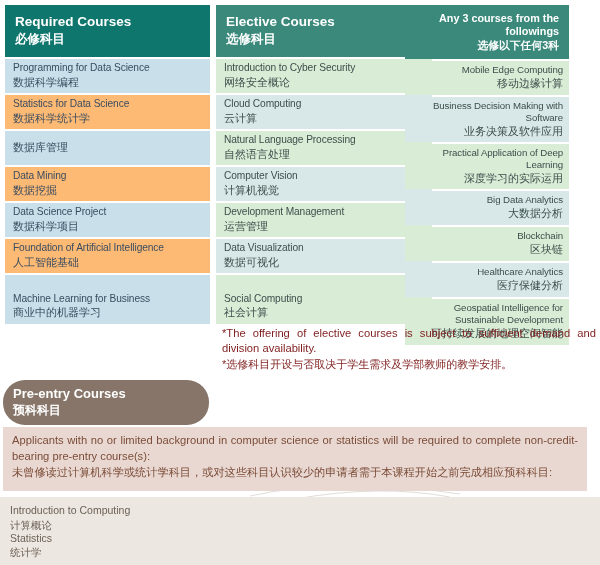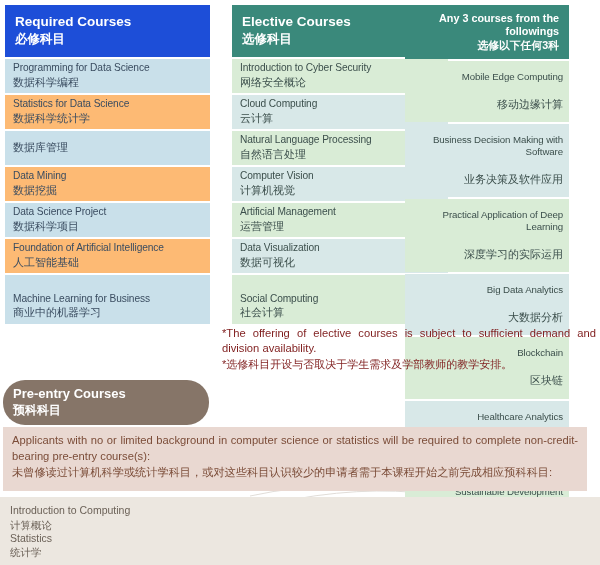--- a/index.html
+++ b/index.html
@@ -6,37 +6,37 @@
   html,body { width:600px; height:565px; }
   body {
     position:relative; overflow:hidden; background:#ffffff;
     font-family:"Liberation Sans", sans-serif;
   }
   .layer { position:absolute; z-index:1; }
 
   
   .col { top:5px; display:flex; flex-direction:column; gap:2px; }
   #col-required { left:5px;   width:205px; }
-  #col-elective { left:232px; width:216px; }
+  #col-elective { left:216px; width:216px; }
   #col-any3     { left:405px; width:164px;text-align:right; }
 
   .col-header { min-height:52px; padding:7px 10px; color:#ffffff; display:flex; flex-direction:column; justify-content:center; }
   .col-header .en { font-size:13.5px; font-weight:bold; line-height:1.25; }
   .col-header .zh { font-size:12.5px; font-weight:bold; line-height:1.35; }
   #col-any3 .col-header .en { font-size:10.8px; line-height:1.2; }
   #col-any3 .col-header .zh { font-size:10.8px; line-height:1.3; }
 
-  .hdr-blue  { background:#1d4ed8; }
+  .hdr-blue  { background:#0f766e; }
   .hdr-teal  { background:#3a897b; }
 
   .course-row { min-height:34px; padding:3px 8px; display:flex; flex-direction:column; justify-content:center; }
   .course-row.tall { min-height:46px; justify-content:flex-start; padding-top:18px; }
   .course-row .en { font-size:10.2px; letter-spacing:-0.1px; line-height:1.22; }
   .course-row .zh { font-size:11px; line-height:1.4; }
-  #col-any3 .course-row { padding:10px 6px;gap:14px; }
+  #col-any3 .course-row { padding:3px 6px; }
   #col-any3 .course-row .en { font-size:9.7px; }
   #col-required .course-row { color:#3a4c60; }
   #col-elective .course-row, #col-any3 .course-row { color:#3c4f4c; }
 
   .bg-blue-a { background:#c9e0ea; }
   .bg-blue-b { background:#fdba74; }
   .bg-green  { background:#d9ecd6; }
   .bg-tealrow{ background:#d8e8e8; }
 
   
@@ -125,21 +125,21 @@
   </div>
   <div class="course-row bg-green">
     <div class="en">Natural Language Processing</div>
     <div class="zh">自然语言处理</div>
   </div>
   <div class="course-row bg-tealrow">
     <div class="en">Computer Vision</div>
     <div class="zh">计算机视觉</div>
   </div>
   <div class="course-row bg-green">
-    <div class="en">Artificial Management</div>
+    <div class="en">Development Management</div>
     <div class="zh">运营管理</div>
   </div>
   <div class="course-row bg-tealrow">
     <div class="en">Data Visualization</div>
     <div class="zh">数据可视化</div>
   </div>
   <div class="course-row bg-green tall">
     <div class="en">Social Computing</div>
     <div class="zh">社会计算</div>
   </div>

